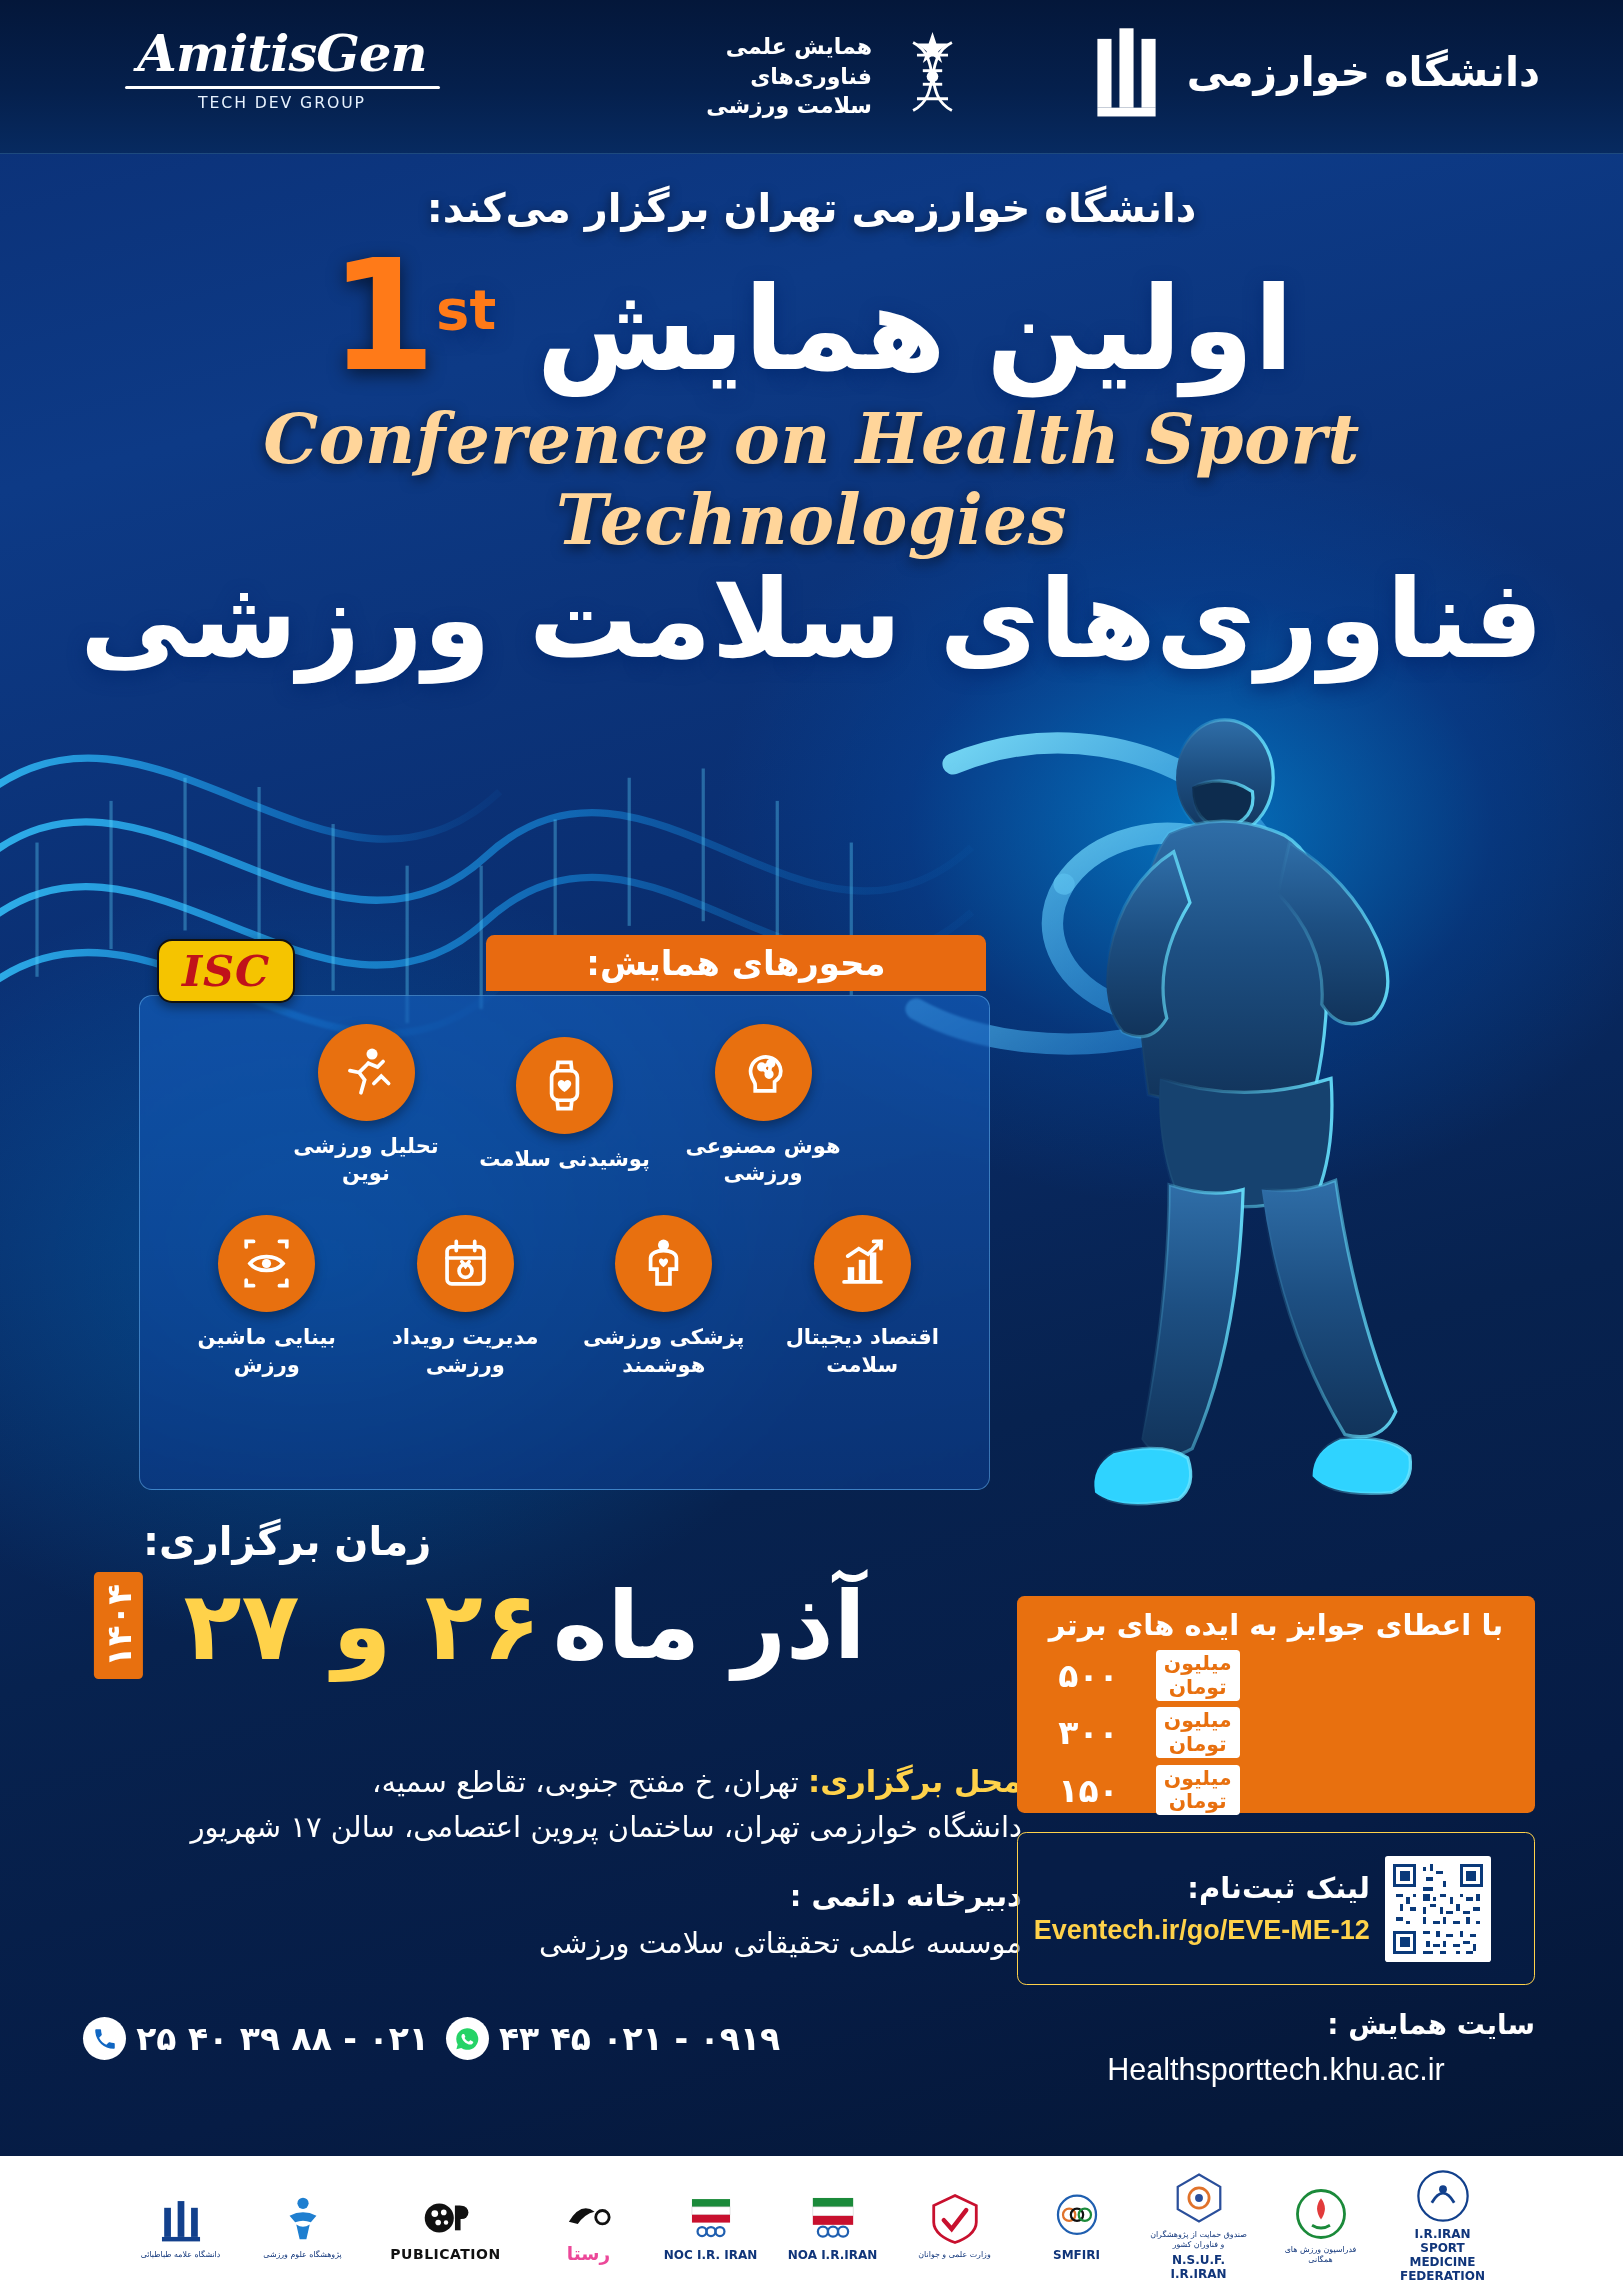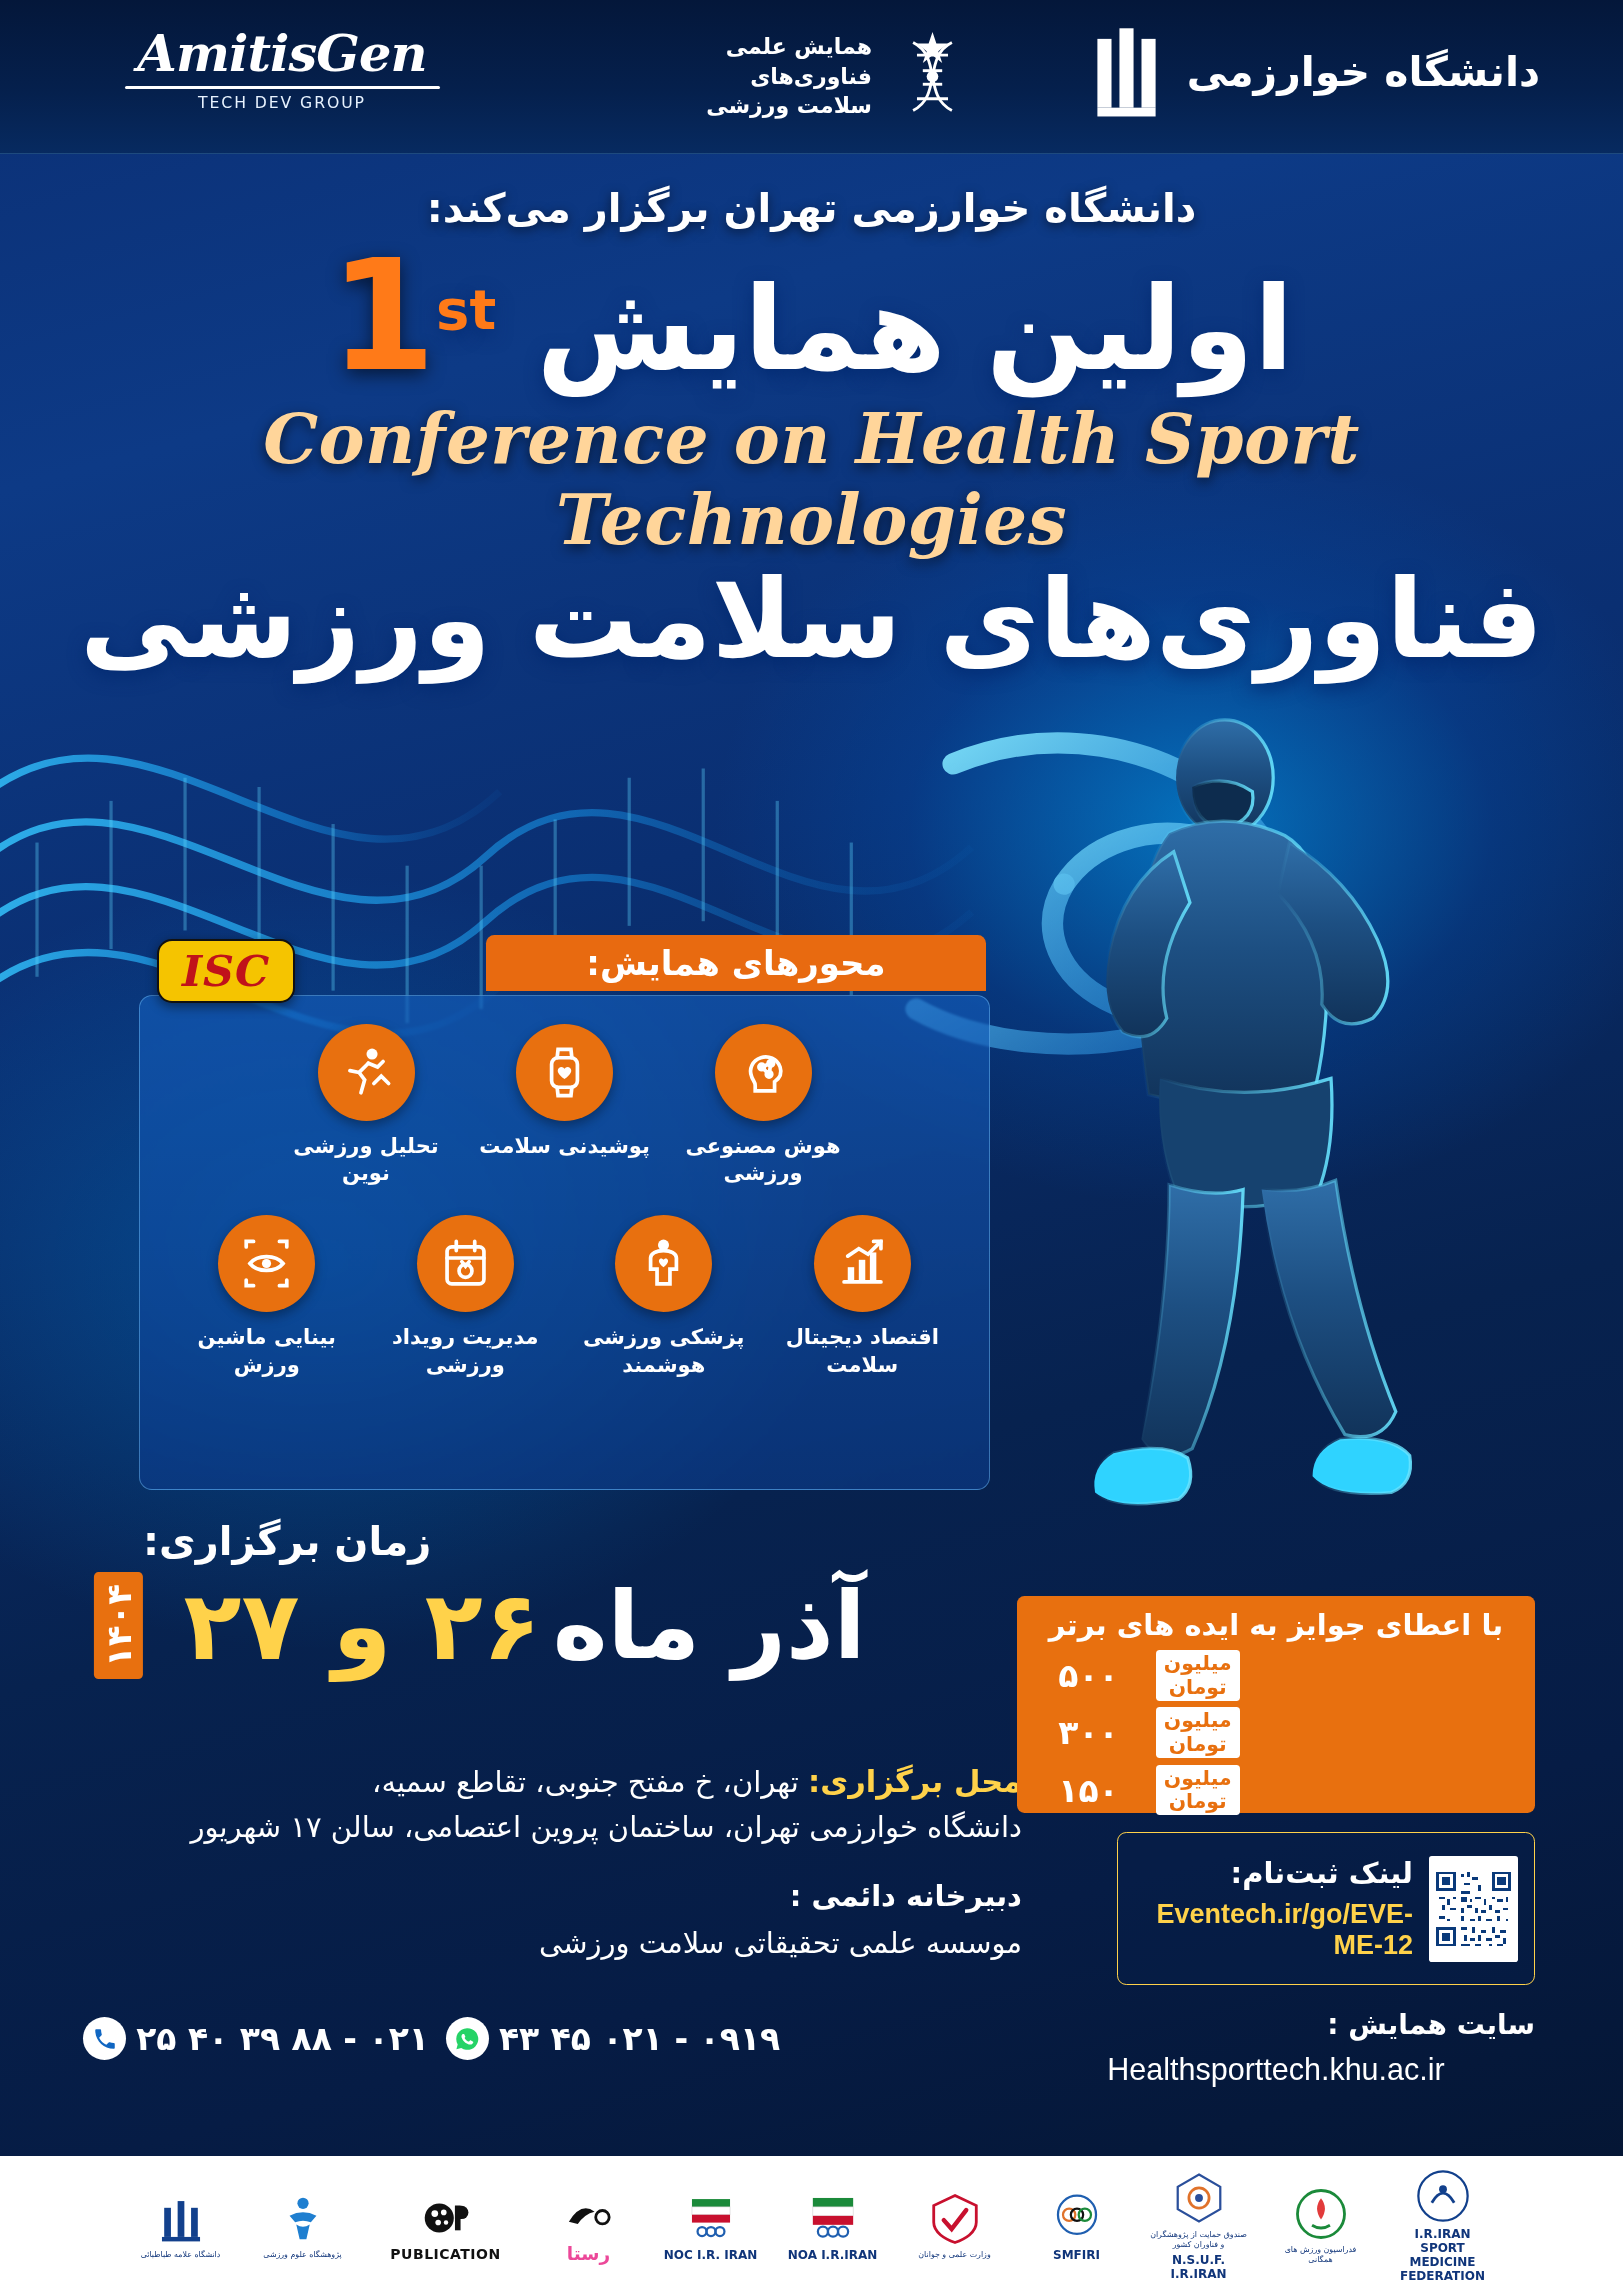--- a/index.html
+++ b/index.html
@@ -109,21 +109,21 @@
   }
   .topics{
     position:absolute;left:139px;top:995px;width:851px;height:495px;
     background:linear-gradient(180deg,rgba(20,95,190,0.62),rgba(12,60,140,0.62));
     border:1.4px solid rgba(120,200,255,0.45);
     border-radius:13px;z-index:32;
     padding:18.5px 14px;box-sizing:border-box;
     backdrop-filter:blur(0.9px);
   }
   .trow{display:flex;flex-direction:row-reverse;justify-content:center;gap:18.5px;}
-  .trow.r1{margin-top:9.3px;}
+  .trow.r1{margin-top:9.3px;align-items:center;}
   .trow.r2{margin-top:28px;}
   .titem{width:180px;text-align:center;}
   .tcircle{
     width:97px;height:97px;border-radius:50%;background:#e8700f;
     margin:0 auto 12px auto;display:flex;align-items:center;justify-content:center;
     box-shadow:0 4.6px 12px rgba(0,0,0,0.35);
   }
   .tcircle svg{width:59px;height:59px;}
   .tlabel{color:#ffffff;font-size:21px;font-weight:bold;direction:rtl;line-height:1.3;}
   
@@ -177,21 +177,21 @@
   }
   .prizes .ptitle{font-size:29px;font-weight:bold;text-align:center;margin-bottom:8.3px;}
   .prow{display:flex;flex-direction:row-reverse;align-items:center;justify-content:flex-start;gap:14px;margin:6.5px 0;}
   .prow .amt{font-size:33px;font-weight:bold;min-width:106px;text-align:center;}
   .prow .unit{
     background:#ffffff;color:#e8700f;font-size:20.4px;font-weight:bold;
     border-radius:3.7px;padding:1.9px 8.3px;line-height:1.15;text-align:center;
   }
   
   .register{
-    position:absolute;right:88px;top:1832px;width:418px;height:153px;
+    position:absolute;right:88px;top:1832px;width:518px;height:153px;
     border:1.9px solid #ffd24a;border-radius:9.3px;z-index:35;
     display:flex;flex-direction:row-reverse;align-items:center;gap:15.7px;
     padding:11px 15.7px;box-sizing:border-box;
     background:rgba(6,30,74,0.45);
   }
   .register .rtxt{direction:rtl;color:#ffffff;text-align:right;}
   .register .rlbl{font-size:29px;font-weight:bold;margin-bottom:9.3px;}
   .register .rlink{font-family:"Liberation Sans",sans-serif;direction:ltr;color:#ffd24a;font-size:27px;font-weight:bold;}
   .qr{width:106px;height:106px;background:#fff;padding:4.6px;box-sizing:border-box;border-radius:2.8px;}
   .site{

